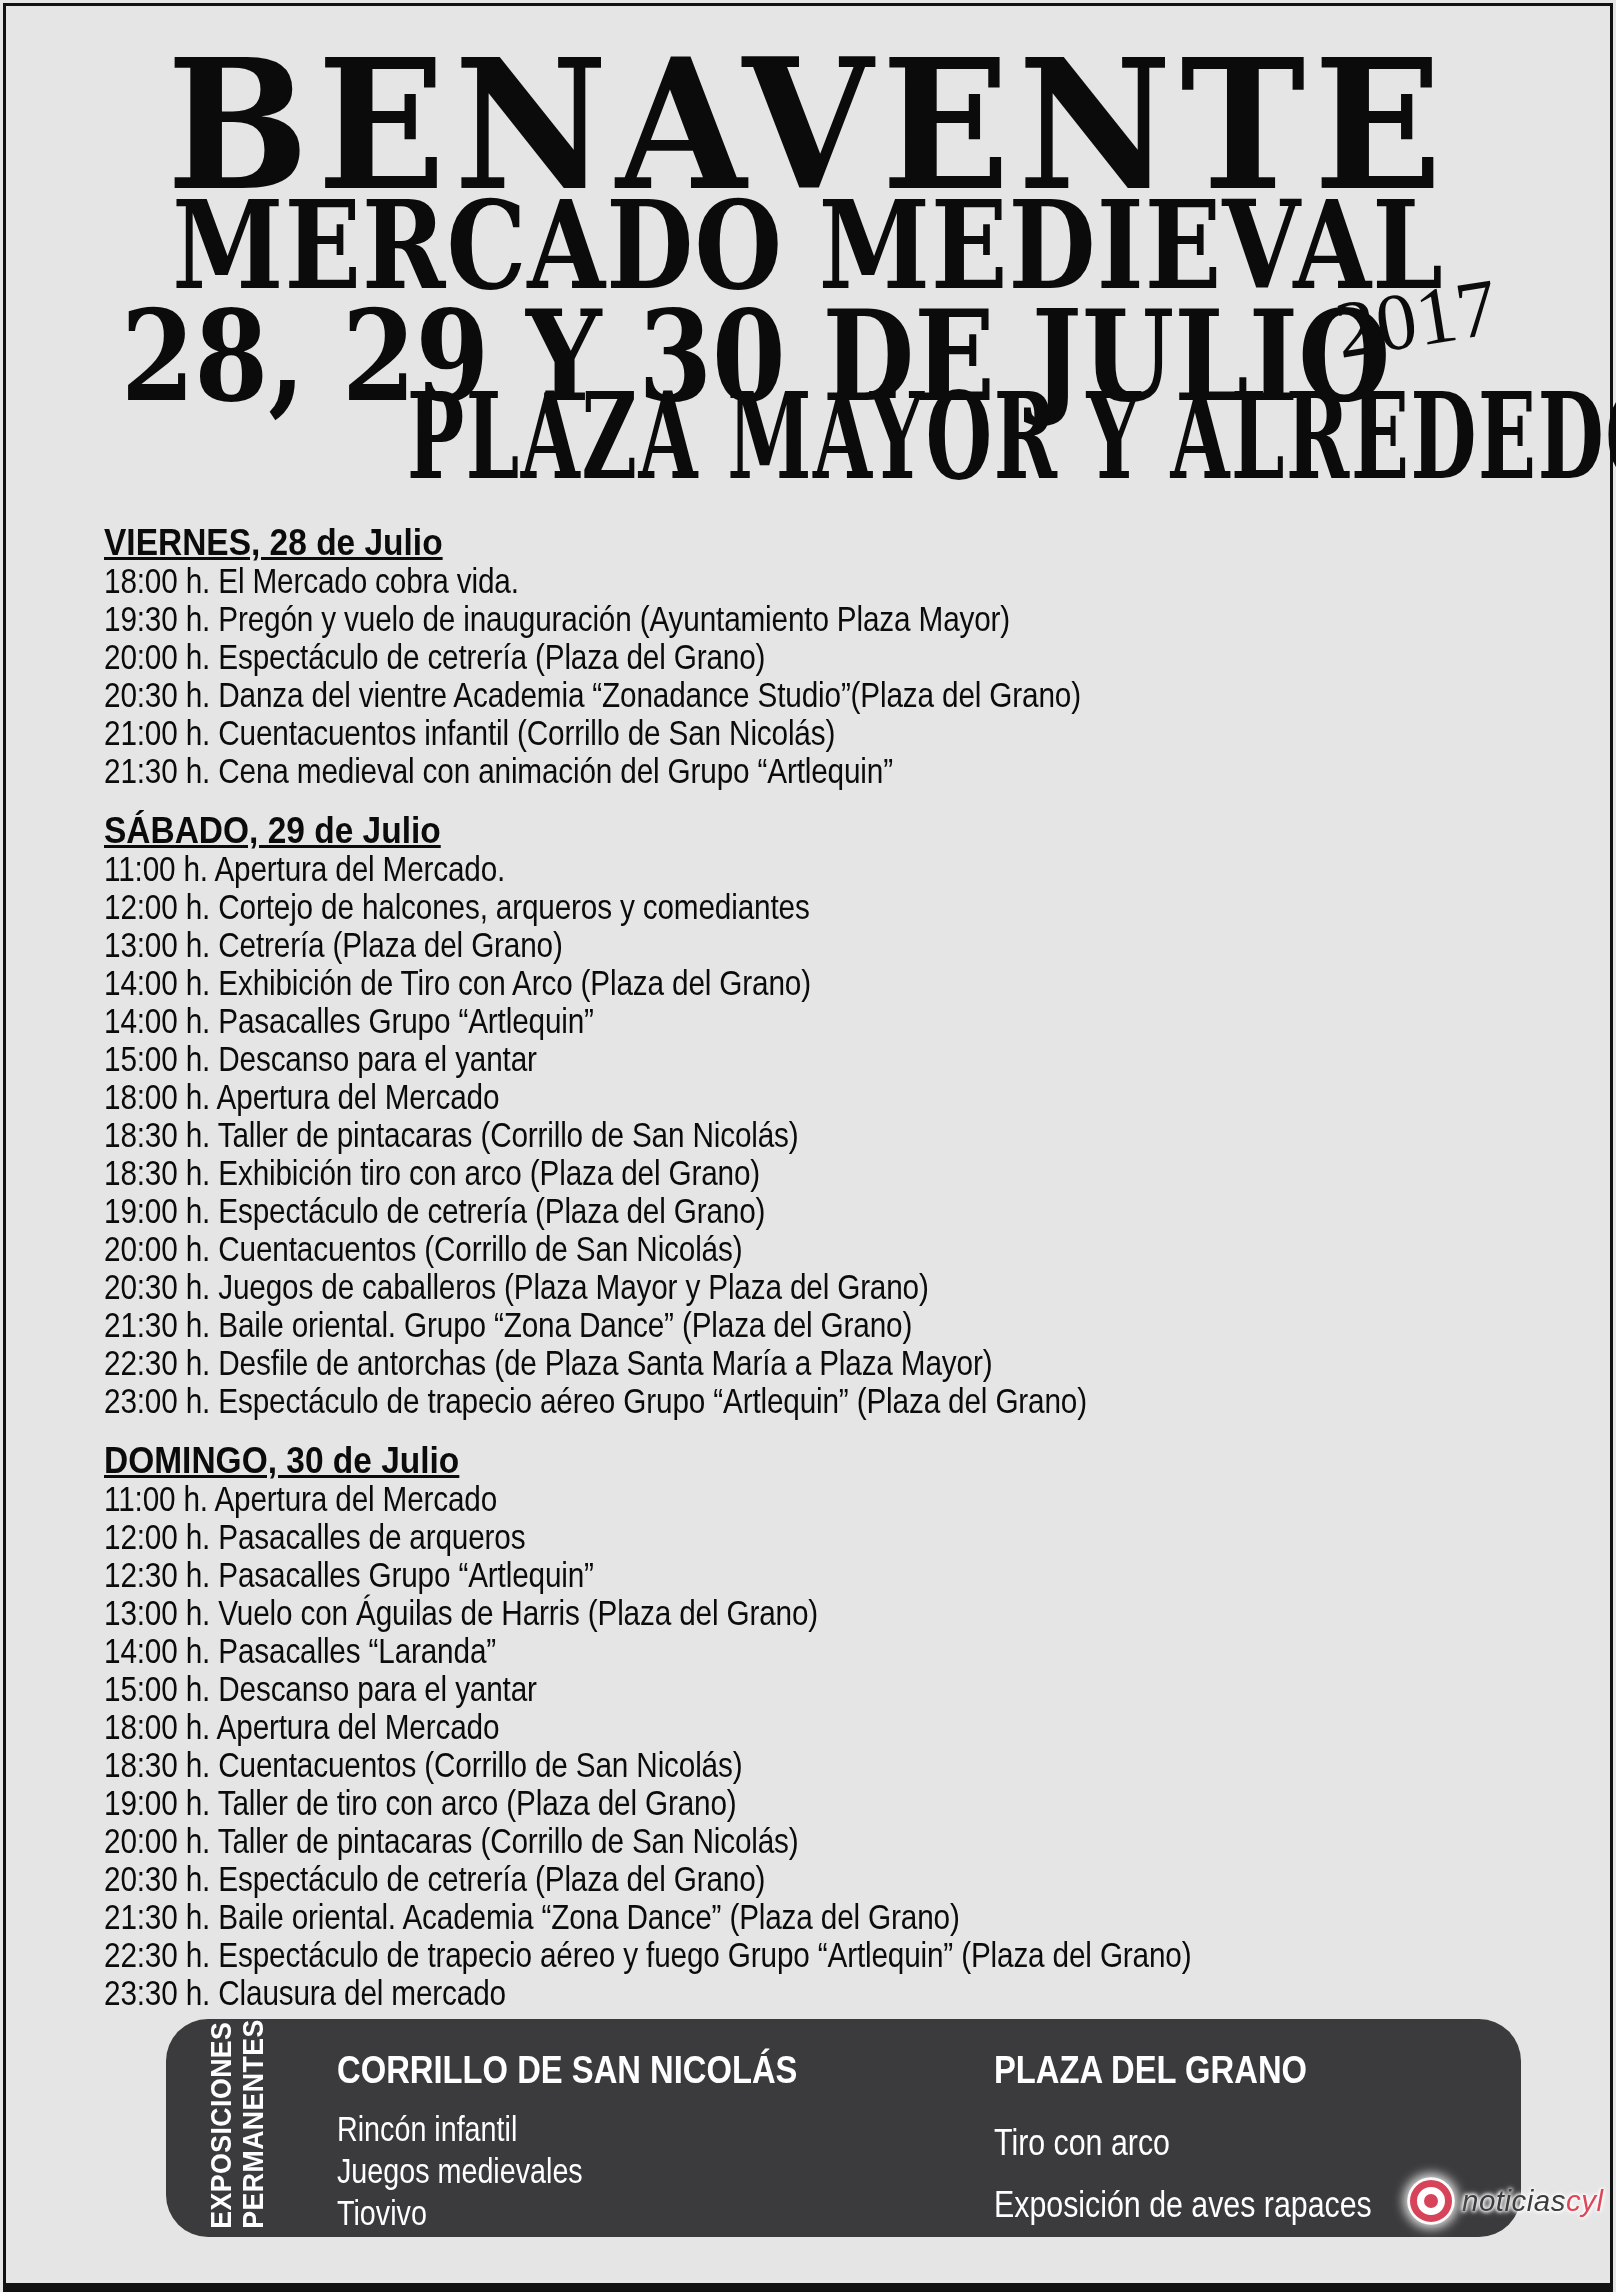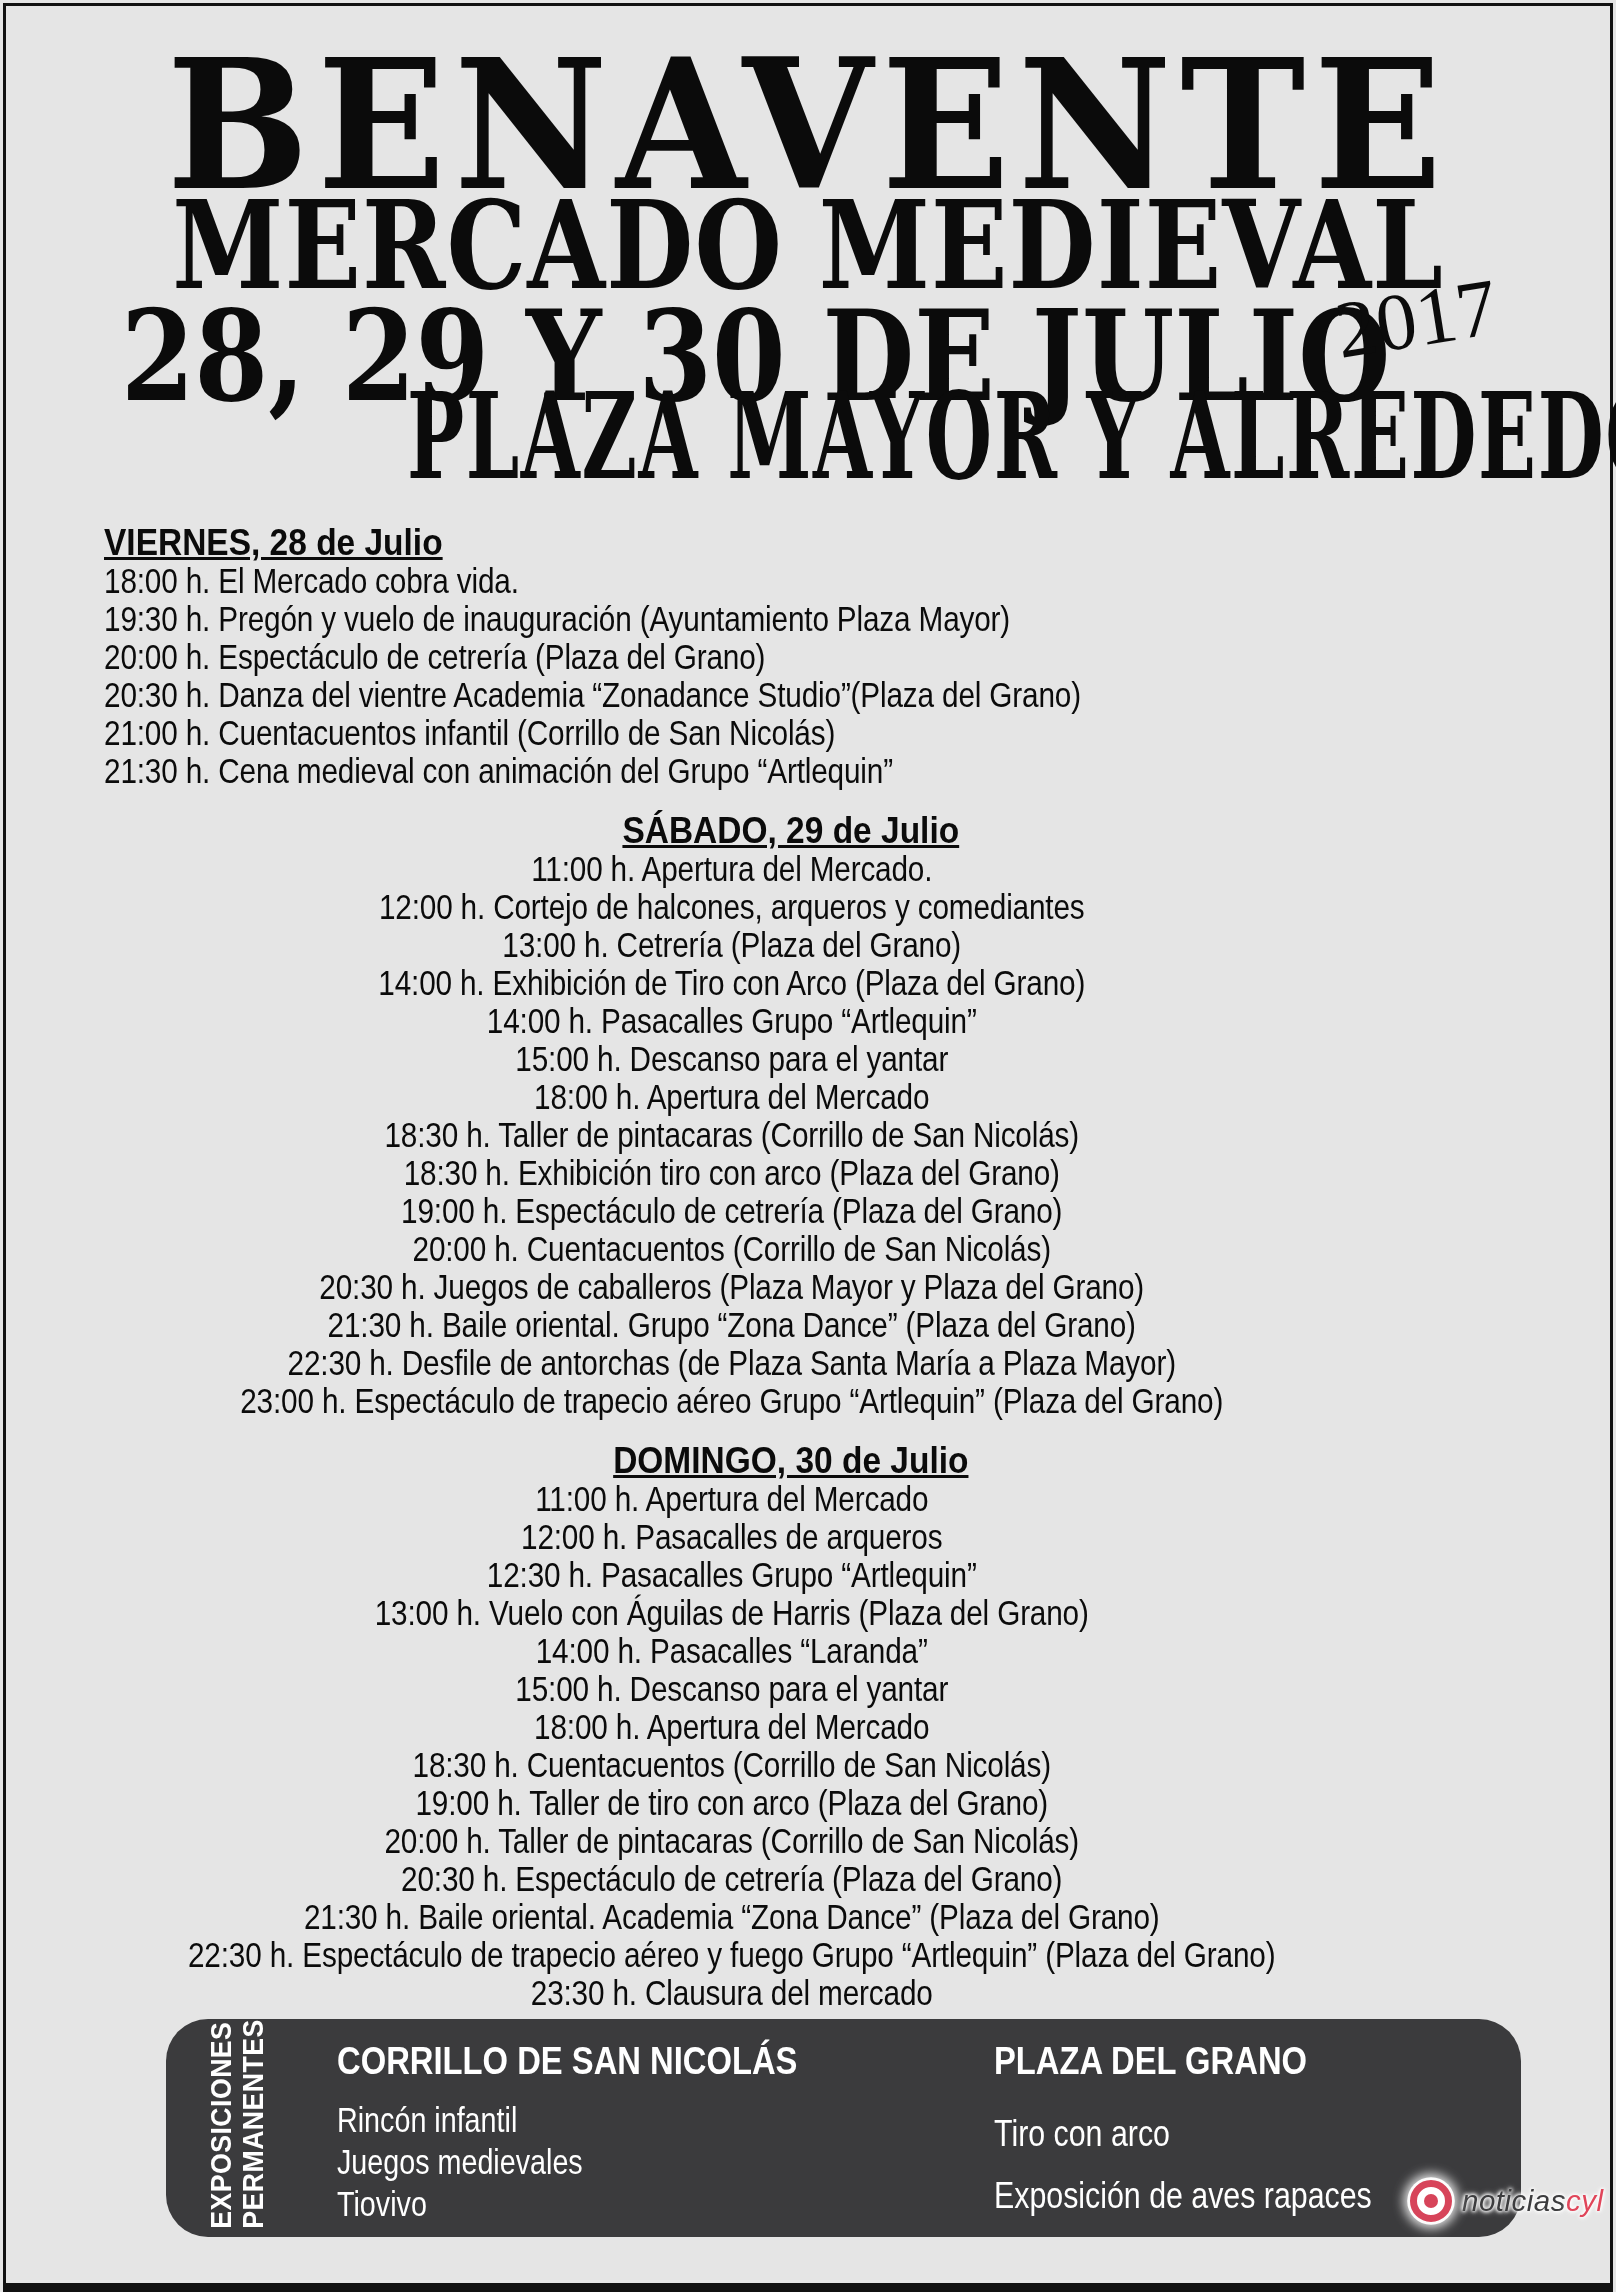--- a/index.html
+++ b/index.html
@@ -30,21 +30,21 @@
   .t4 { top:377px; font-size:119px; }
   .t4 > span { transform:scaleX(0.64); letter-spacing:0.02em; }
   .year {
     position:absolute; left:1329px; top:286px;
     font-family:"Liberation Serif", serif; font-size:81px; font-weight:normal;
     transform:rotate(-9deg); transform-origin:0 0; white-space:nowrap;
   }
 
   
   .sched { position:absolute; left:104px; top:524px; width:1477px; }
-  .day + .day { margin-top:22px;text-align:center; }
+  .day + .day { margin-top:22px; }
   .day h2 {
     margin:0; font-size:36px; line-height:38px; font-weight:bold;
     text-decoration:underline; white-space:nowrap;
     transform:scaleX(0.93); transform-origin:0 0;
   }
   .event {
     font-size:35px; line-height:38px; white-space:nowrap;
     transform:scaleX(0.85); transform-origin:0 0;
     letter-spacing:-0.2px;
   }
@@ -54,21 +54,21 @@
     position:absolute; left:166px; top:2019px; width:1355px; height:218px;
     background:#3b3b3d; border-radius:42px; color:#ffffff;
   }
   .vwrap { position:absolute; left:39px; top:0; width:65px; height:218px; }
   .vrot {
     position:absolute; width:218px; height:65px; left:-77px; top:77px;
     transform:rotate(-90deg) scaleX(0.92); transform-origin:50% 50%;
     text-align:center; font-weight:bold; font-size:29px; line-height:32px;
     letter-spacing:0.5px; white-space:nowrap;
   }
-  .col  { position:absolute; top:22px; }
+  .col  { position:absolute; top:31px; }
   .col1 { left:171px; }
   .col2 { left:828px; }
   .col h3 {
     margin:0 0 18.5px 0; font-size:39px; line-height:39px; font-weight:bold;
     white-space:nowrap; transform:scaleX(0.84); transform-origin:0 0;
   }
   .col1 .bitem { font-size:35px; line-height:42px; white-space:nowrap;
     transform:scaleX(0.82); transform-origin:0 0; }
   .col2 .bitem { font-size:37px; line-height:37px; white-space:nowrap;
     transform:scaleX(0.82); transform-origin:0 0; }

